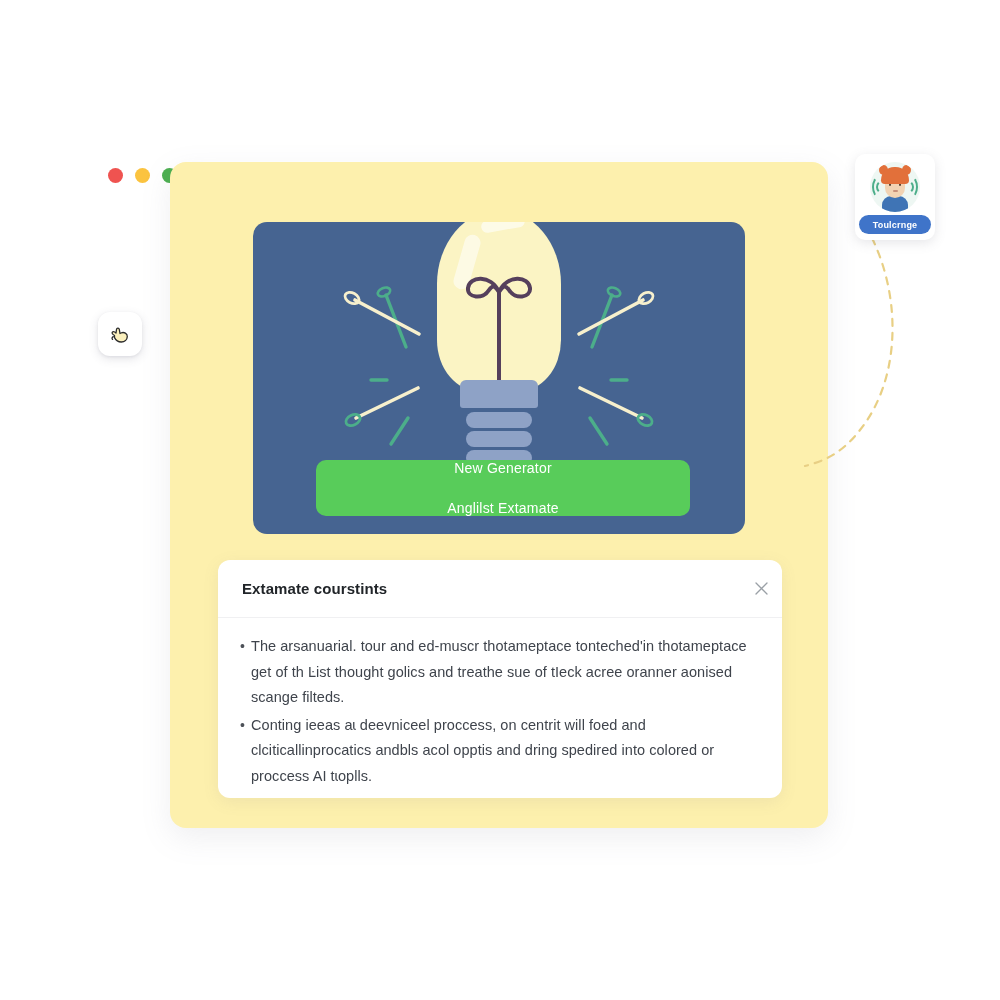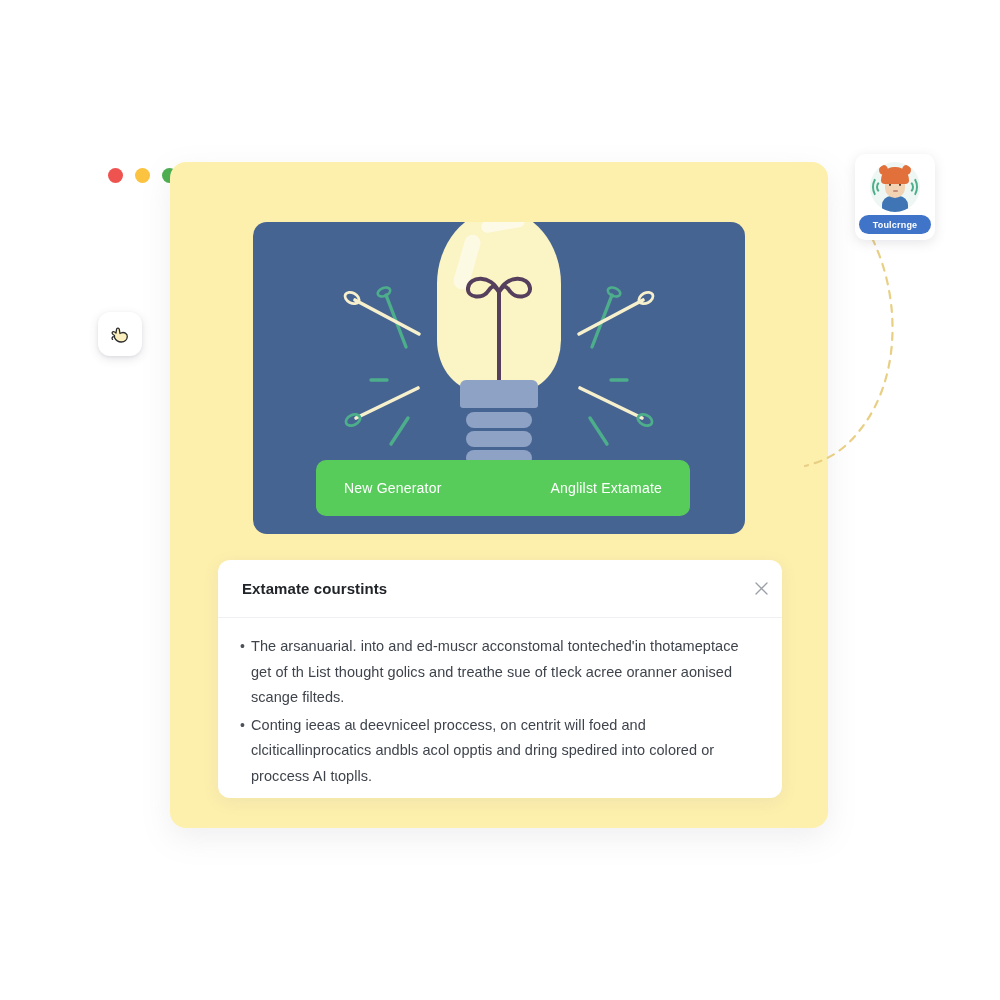--- a/index.html
+++ b/index.html
@@ -82,20 +82,21 @@
   }
 
   
   .cta {
     position: absolute; left: 63px; top: 238px;
     width: 374px; height: 56px;
     background: #58cc5a;
     border-radius: 10px;
     display: flex; align-items: center; justify-content: space-between;
     padding: 0 28px;
+    flex-direction: column;
   }
   .cta span {
     color: #ffffff; font-size: 14px; font-weight: 500; letter-spacing: .2px;
   }
 
   
   .info-card {
     position: absolute; left: 48px; top: 398px;
     width: 564px; height: 238px;
     background: #ffffff;
@@ -237,21 +238,21 @@
         <div class="info-title">Extamate courstints</div>
         <div class="close-btn">
           <svg width="13" height="13" viewBox="0 0 13 13">
             <path d="M1 1 L12 12 M12 1 L1 12" stroke="#9aa0a6" stroke-width="1.3" stroke-linecap="round" fill="none"></path>
           </svg>
         </div>
       </div>
       <div class="info-body">
         <div class="bullet-row">
           <div class="bullet-dot">•</div>
-          <div class="bullet-text">The arsanuarial. into and ed-muscr acconstomal tonteched'in thotameptace get of th Ŀist thought golics and treathe sue of tIeck acree oranner aonised scange filteds.</div>
+          <div class="bullet-text">The arsanuarial. tour and ed-muscr thotameptace tonteched'in thotameptace get of th Ŀist thought golics and treathe sue of tIeck acree oranner aonised scange filteds.</div>
         </div>
         <div class="bullet-row">
           <div class="bullet-dot">•</div>
           <div class="bullet-text">Conting ieeas aɩ deevniceel proccess, on centrit will foed and clciticallinprocatics andbls acol opptis and dring spedired into colored or proccess AI tɩoplls.</div>
         </div>
       </div>
     </div>
   </div>
 
   <svg class="dash-layer">

